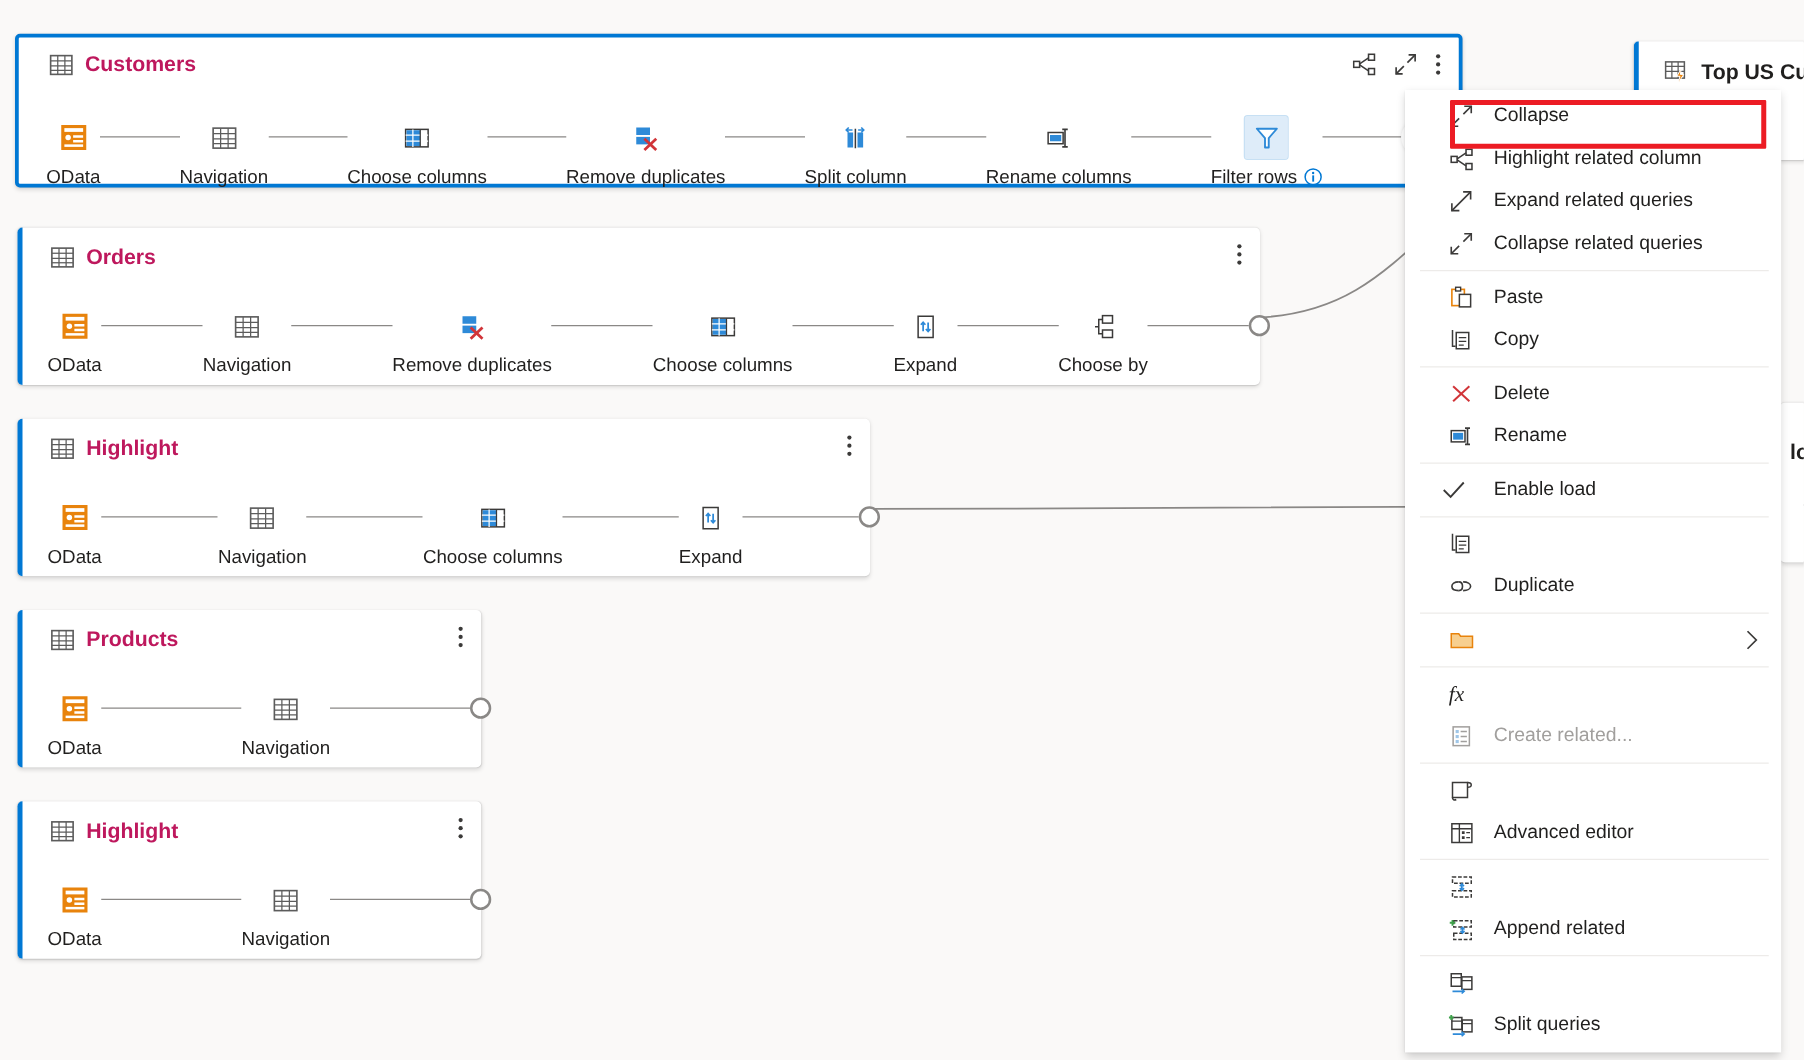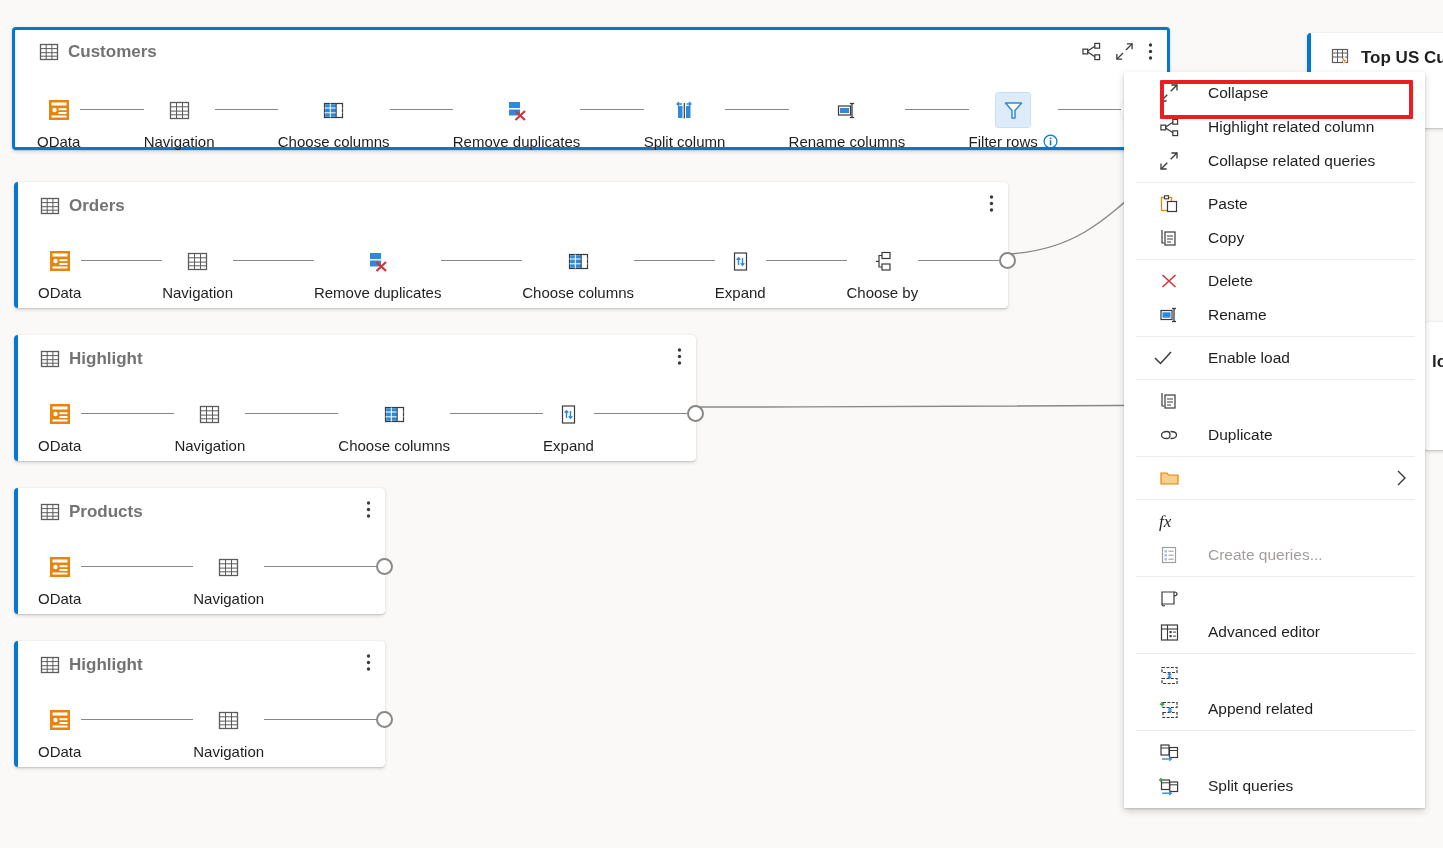--- a/index.html
+++ b/index.html
@@ -23,21 +23,21 @@
     background: #0078d4; border-radius: 4px 0 0 4px;
   }
   .card.selected {
     border: 3px solid #0078d4;
     box-shadow: 0 1.6px 3.6px rgba(0,0,0,.13), 0 0.3px 0.9px rgba(0,0,0,.10);
   }
 
   .card-title {
     position: absolute; top: 14px; left: 26px;
     display: flex; align-items: center; gap: 9px;
-    font-size: 17px; font-weight: bold; color: #737373;
+    font-size: 17px; font-weight: bold; color: #be185d;
     white-space: nowrap;
   }
   .card.selected .card-title { left: 24px; top: 12px; }
 
   .card-actions {
     position: absolute; top: 12px; right: 14px;
     display: flex; align-items: center; gap: 14px;
   }
   .act { cursor: pointer; display: flex; align-items: center; }
 
@@ -79,21 +79,21 @@
   
   #ctx-menu {
     position: absolute; left: 1124px; top: 72px; width: 301px;
     background: #ffffff;
     box-shadow: 0 3.2px 7.2px rgba(0,0,0,.18), 0 0.6px 1.8px rgba(0,0,0,.14);
     padding: 4px 0 5px 0;
     z-index: 50;
   }
   .mi {
     position: relative; display: flex; align-items: center;
-    height: 34px; padding: 0 10px 0 36px; cursor: pointer;
+    height: 34px; padding: 0 10px 0 23px; cursor: pointer;
   }
   .mi.disabled { cursor: default; }
   .mi-icon {
     position: absolute; left: 34px; width: 22px; height: 22px;
     display: flex; align-items: center; justify-content: center;
   }
   .mi-label {
     margin-left: 48px; font-size: 15.5px; color: #201f1e; white-space: nowrap;
   }
   .mi.disabled .mi-label { color: #a19f9d; }
@@ -623,20 +623,30 @@
           <rect x="1" y="7.5" width="5" height="5" fill="none" stroke="#3b3a39" stroke-width="1.3"></rect>
           <rect x="13.5" y="1.5" width="5" height="5" fill="none" stroke="#3b3a39" stroke-width="1.3"></rect>
           <rect x="13.5" y="13.5" width="5" height="5" fill="none" stroke="#3b3a39" stroke-width="1.3"></rect>
           <line x1="6" y1="9.5" x2="13.5" y2="4.5" stroke="#3b3a39" stroke-width="1.3"></line>
           <line x1="6" y1="10.5" x2="13.5" y2="15.5" stroke="#3b3a39" stroke-width="1.3"></line>
         </svg>
       </span>
       <span class="mi-label">Highlight related column</span>
     </div>
 
+    <div class="mi">
+      <span class="mi-icon">
+        <svg width="20" height="20" viewBox="0 0 20 20">
+          <line x1="2.5" y1="17.5" x2="17.5" y2="2.5" stroke="#3b3a39" stroke-width="1.3"></line>
+          <polyline points="2.5,11.5 2.5,17.5 8.5,17.5" fill="none" stroke="#3b3a39" stroke-width="1.3"></polyline>
+          <polyline points="11.5,2.5 17.5,2.5 17.5,8.5" fill="none" stroke="#3b3a39" stroke-width="1.3"></polyline>
+        </svg>
+      </span>
+      <span class="mi-label">Expand related queries</span>
+    </div>
 
     <div class="mi">
       <span class="mi-icon">
         <svg width="20" height="20" viewBox="0 0 20 20">
           <line x1="2" y1="18" x2="8.3" y2="11.7" stroke="#3b3a39" stroke-width="1.3"></line>
           <polyline points="7.6,18 2,18 2,12.4" fill="none" stroke="#3b3a39" stroke-width="1.3"></polyline>
           <line x1="18" y1="2" x2="11.7" y2="8.3" stroke="#3b3a39" stroke-width="1.3"></line>
           <polyline points="12.4,2 18,2 18,7.6" fill="none" stroke="#3b3a39" stroke-width="1.3"></polyline>
         </svg>
       </span>
@@ -763,21 +773,21 @@
         <svg width="20" height="20" viewBox="0 0 20 20">
           <rect x="3.5" y="2.5" width="13" height="15" fill="#fff" stroke="#a19f9d" stroke-width="1.2"></rect>
           <rect x="5.5" y="5" width="2.5" height="2.5" fill="#9fc6e8"></rect>
           <rect x="5.5" y="9" width="2.5" height="2.5" fill="#9fc6e8"></rect>
           <rect x="5.5" y="13" width="2.5" height="2.5" fill="#9fc6e8"></rect>
           <line x1="9.5" y1="6.2" x2="14.5" y2="6.2" stroke="#a19f9d" stroke-width="1.1"></line>
           <line x1="9.5" y1="10.2" x2="14.5" y2="10.2" stroke="#a19f9d" stroke-width="1.1"></line>
           <line x1="9.5" y1="14.2" x2="14.5" y2="14.2" stroke="#a19f9d" stroke-width="1.1"></line>
         </svg>
       </span>
-      <span class="mi-label">Create queries...</span>
+      <span class="mi-label">Create related...</span>
     </div>
 
     <div class="sep"></div>
 
     <div class="mi">
       <span class="mi-icon">
         <svg width="21" height="21" viewBox="0 0 21 21">
           <path d="M3 4 L3 16 L15 16 L15 4 Z" fill="#fff" stroke="#3b3a39" stroke-width="1.2"></path>
           <path d="M15 4 C17.5 4 18 5 18 6 C18 7 17.5 7.8 15 7.8" fill="none" stroke="#3b3a39" stroke-width="1.2"></path>
           <path d="M3 16 C3 17.8 4.5 18.5 6 17.6" fill="none" stroke="#3b3a39" stroke-width="1.2"></path>

